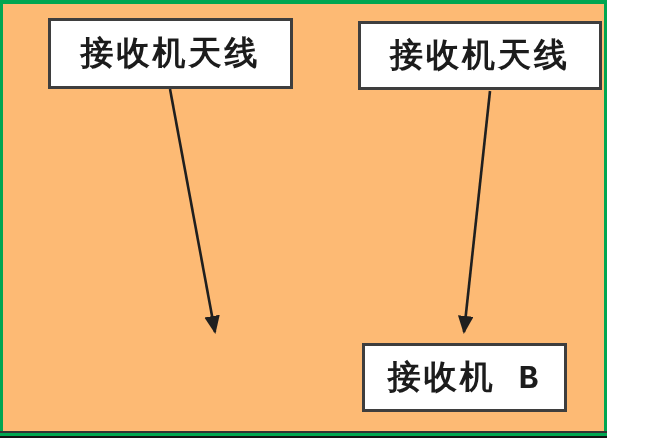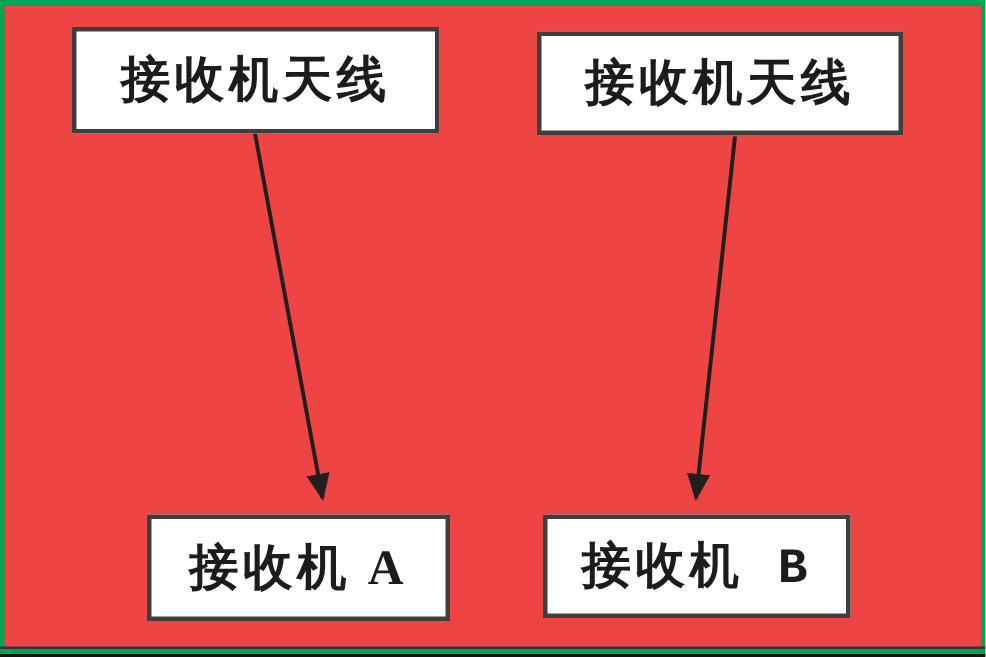--- a/index.html
+++ b/index.html
@@ -3,23 +3,23 @@
 <meta charset="utf-8">
 <style>
   html, body {
     margin: 0;
     padding: 0;
     background: #ffffff;
     font-family: "Liberation Serif", "DejaVu Serif", serif;
   }
   .stage {
     position: relative;
-    width: 657px;
+    width: 607px;
     height: 438px;
-    background: #ef4444;
+    background: #fdba74;
     overflow: hidden;
   }
   
   .frame-top    { position: absolute; left: 0; top: 0; width: 100%; height: 4px; background: var(--frame, #00A651); }
   .frame-left   { position: absolute; left: 0; top: 0; width: 3px; height: 100%; background: var(--frame, #00A651); }
   .frame-right  { position: absolute; right: 0; top: 0; width: 3px; height: 100%; background: var(--frame, #00A651); }
   .frame-bottom {
     position: absolute; left: 0; bottom: 0; width: 100%; height: 7px;
     background: linear-gradient(to bottom,
       #333333 0px, #333333 2px,
@@ -73,23 +73,20 @@
     </svg>
 
     <div class="node node-antenna-left">
       <span>接收机天线</span>
     </div>
 
     <div class="node node-antenna-right">
       <span>接收机天线</span>
     </div>
 
-    <div class="node node-receiver-a">
-      <span>接收机 A</span>
-    </div>
 
     <div class="node node-receiver-b">
       <span>接收机 B</span>
     </div>
 
   </div>
 
   <div class="frame-top"></div>
   <div class="frame-left"></div>
   <div class="frame-right"></div>

